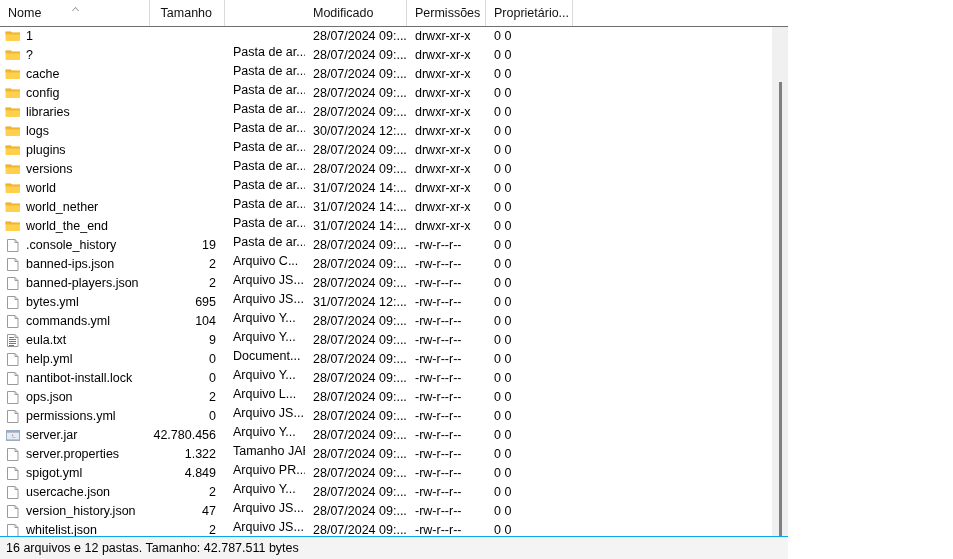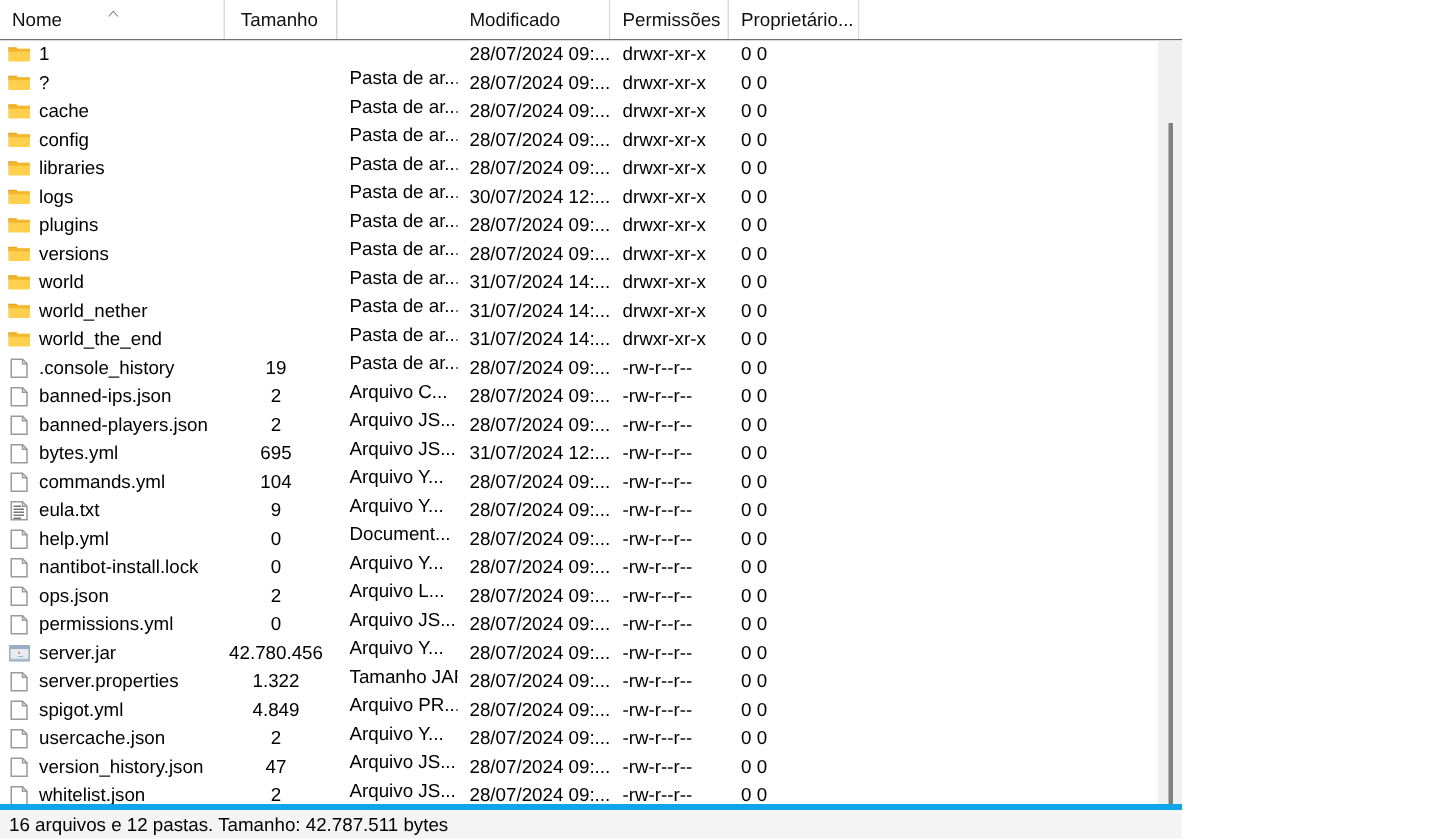--- a/index.html
+++ b/index.html
@@ -90,21 +90,21 @@
     overflow: hidden;
     color: #000000;
   }
   .cell.name {
     display: flex;
     align-items: center;
     padding-left: 5px;
     gap: 5px;
   }
   .cell.size {
-    text-align: center;
+    text-align: right;
     padding-right: 9px;
     padding-left: 2px;
   }
 
   
   .c-name  { width: 150px; flex: 0 0 150px; }
   .c-size  { width: 75px;  flex: 0 0 75px;  }
   .c-type  { width: 80px;  flex: 0 0 80px; margin-top: 32px;  }
   .c-mod   { width: 102px; flex: 0 0 102px; }
   .c-perm  { width: 79px;  flex: 0 0 79px;  }
@@ -139,21 +139,21 @@
     width: 3px;
     height: 455px;
     background: #808080;
   }
 
   
   .statusbar {
     flex: 0 0 23px;
     height: 23px;
     box-sizing: border-box;
-    border-top: 4px solid #0ea5e9;
+    border-top: 1px solid #0ea5e9;
     background: #f4f4f4;
     display: flex;
     align-items: center;
     padding-left: 6px;
     font-size: 12.5px;
     color: #000000;
     white-space: nowrap;
     overflow: hidden;
   }
 </style>

